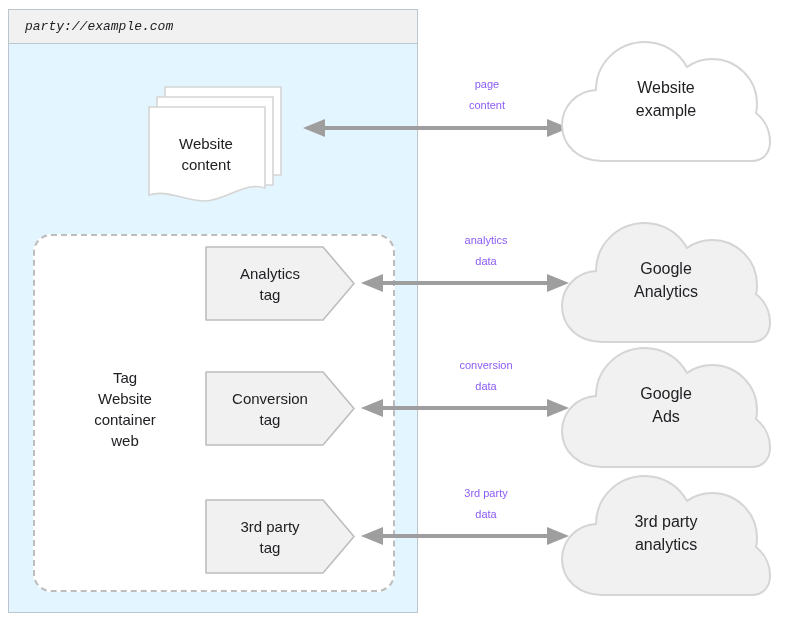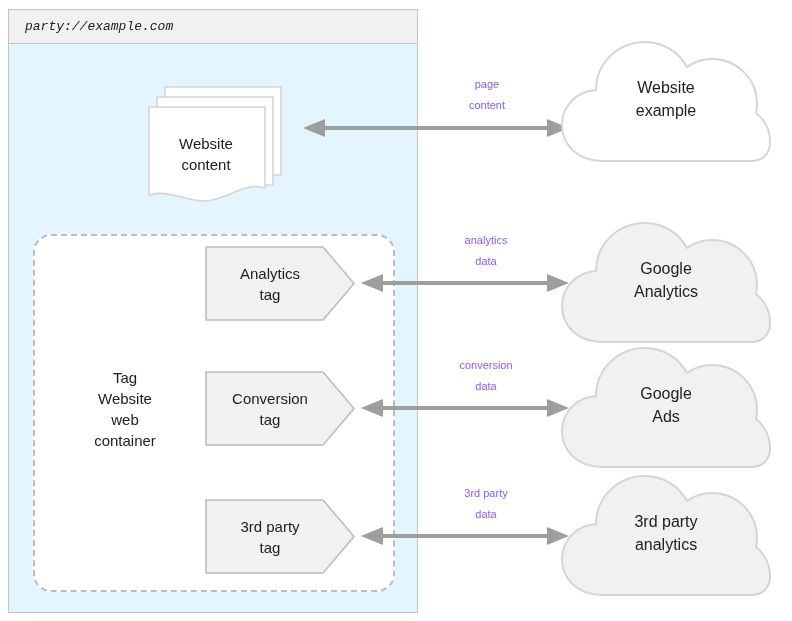--- a/index.html
+++ b/index.html
@@ -199,22 +199,22 @@
         <div class="doc-label">
           <div>Website</div>
           <div>content</div>
         </div>
       </div>
 
       <div class="tm-container"></div>
       <div class="tm-label">
         <div>Tag</div>
         <div>Website</div>
+        <div>container</div>
         <div>web</div>
-        <div>container</div>
       </div>
 
     </div>
   </div>
 
   <div class="tag-shape tag-analytics">
     <svg width="150" height="75" viewBox="0 0 150 75">
       <path d="M1 1 H118 L149 37.5 L118 74 H1 Z" fill="#f1f1f1" stroke="#bdbdbd" stroke-width="1.6" stroke-linejoin="round"></path>
     </svg>
     <div class="tag-text">

